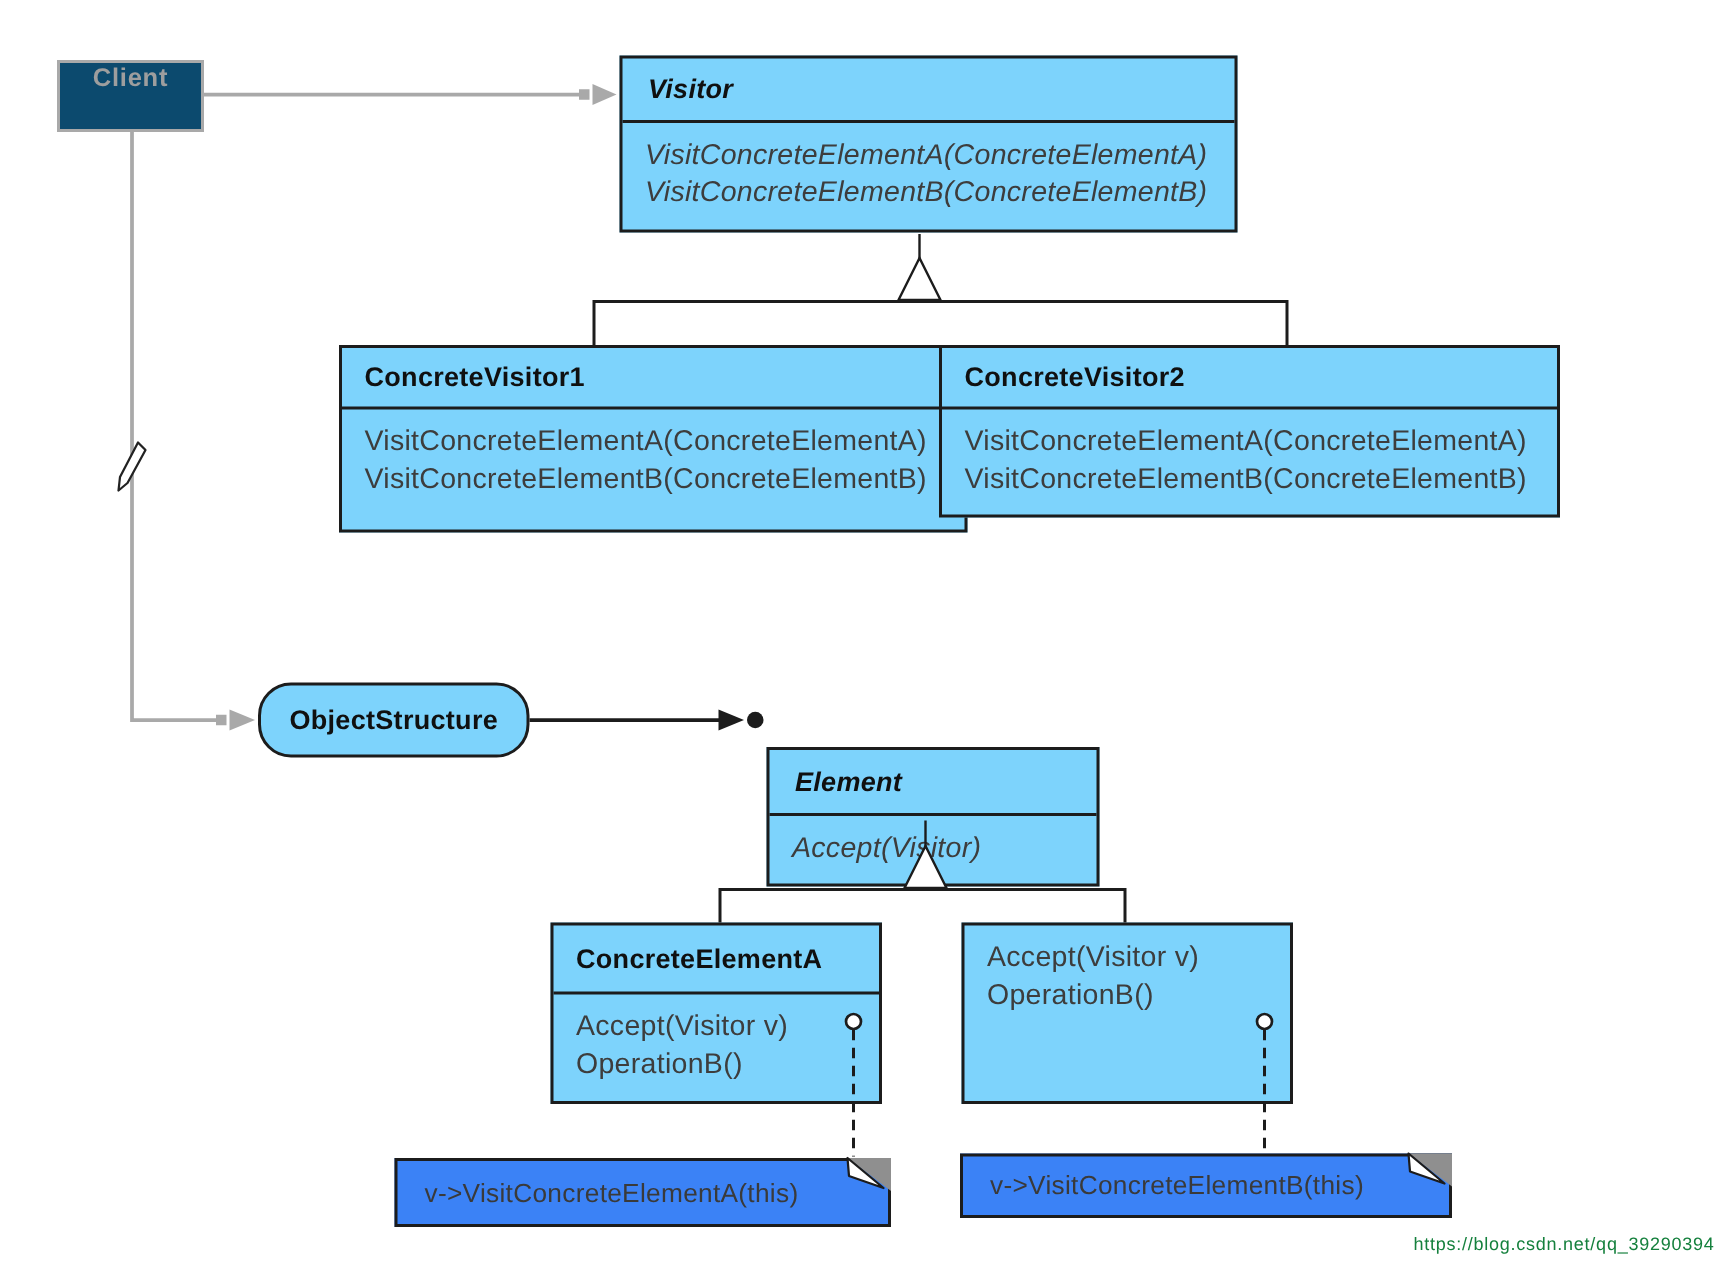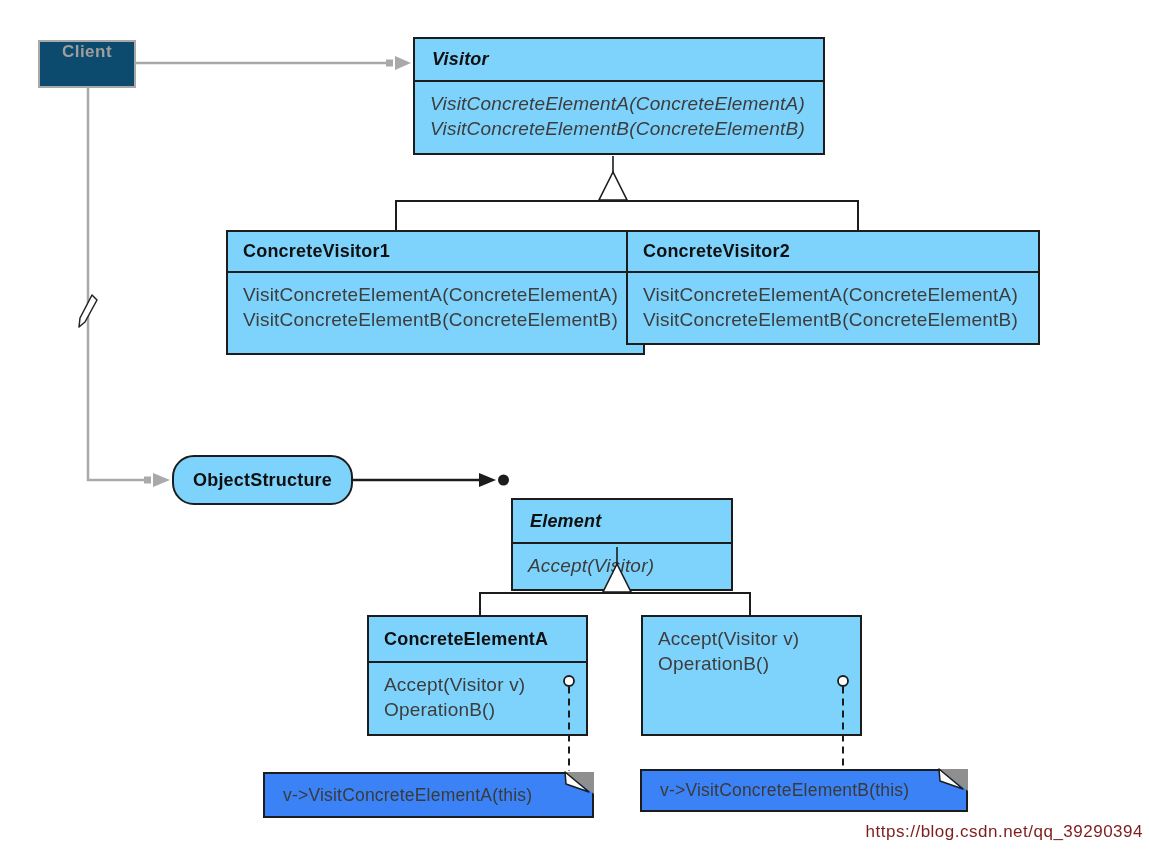--- a/index.html
+++ b/index.html
@@ -56,21 +56,21 @@
     letter-spacing:0.2px;
     white-space:nowrap;
   }
   #wires{
     position:absolute;left:0;top:0;width:1149px;height:854px;
     pointer-events:none;
   }
   .watermark{
     position:absolute;
     right:6px;top:822px;
-    font-size:17px;color:#7f1d1d;
+    font-size:12px;color:#15803d;
     letter-spacing:0.5px;
   }
 </style>
 </head>
 <body>
 
 <div id="canvas">
 
   <div class="client-box" style="left:38px;top:40px;width:98px;height:48px;">
     <span>Client</span>

